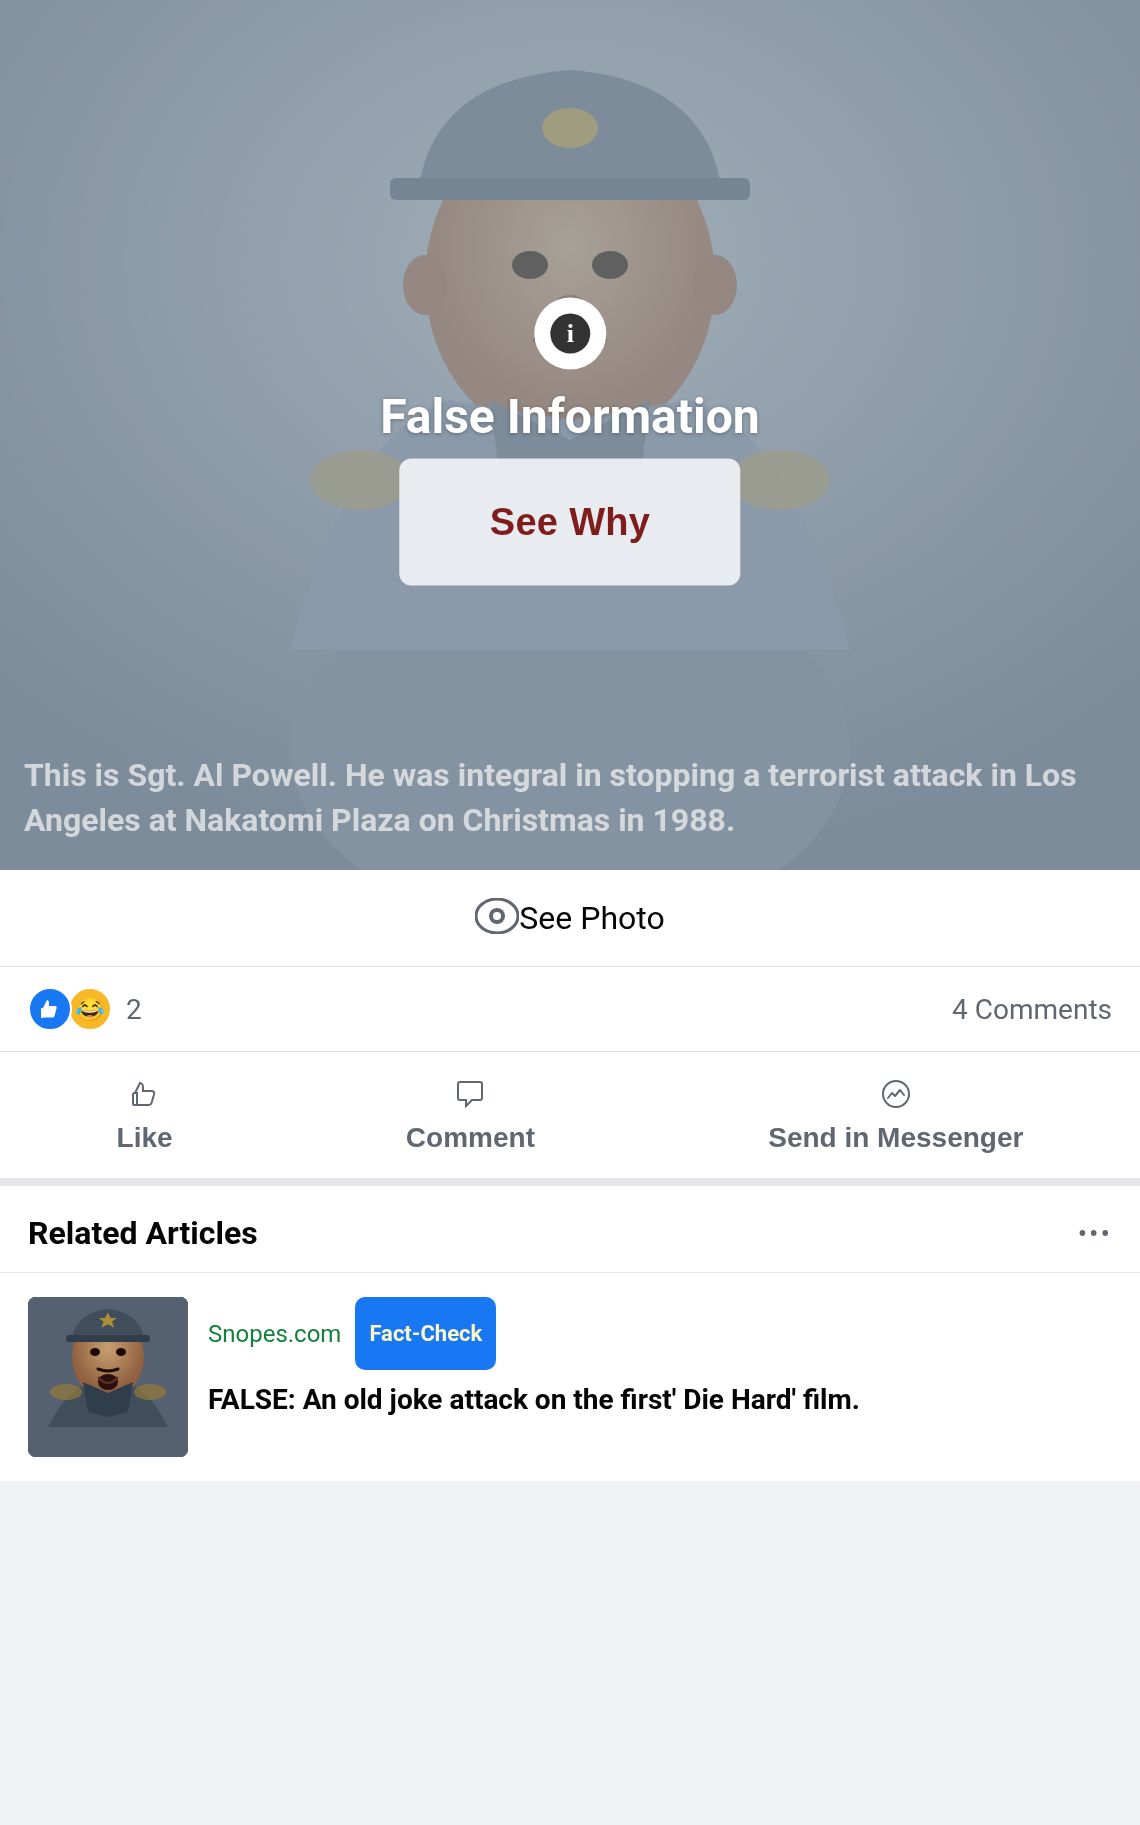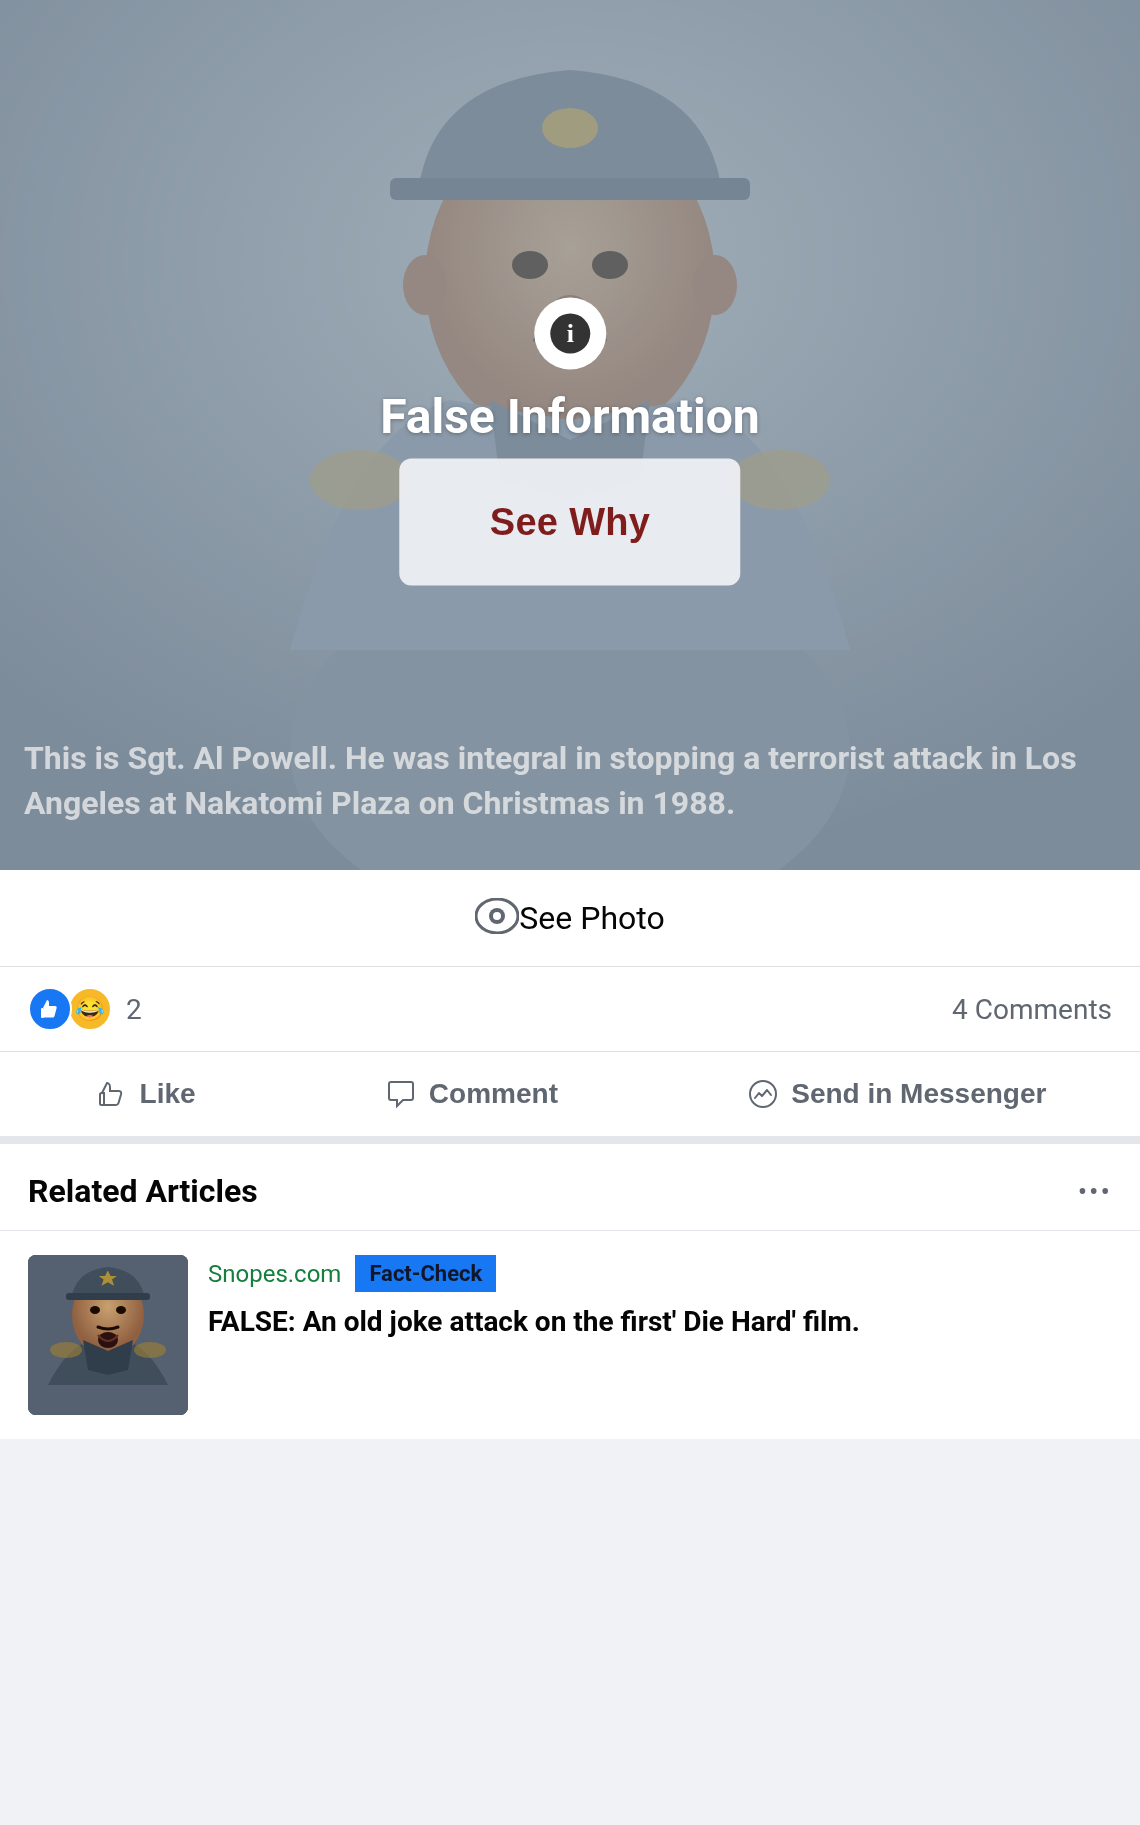--- a/index.html
+++ b/index.html
@@ -98,21 +98,21 @@
       color: #7f1d1d;
       cursor: pointer;
       letter-spacing: 0.3px;
     }
 
     
     .post-caption-area {
       position: absolute;
       bottom: 0;
       left: 0; right: 0;
-      padding: 28px 24px 44px;
+      padding: 28px 24px 27px;
     }
 
     .post-caption-text {
       color: rgba(240,240,240,0.75);
       font-size: 32px;
       font-weight: 700;
       line-height: 1.4;
       text-align: left;
     }
 
@@ -199,20 +199,21 @@
       display: flex;
       align-items: center;
       gap: 10px;
       padding: 16px 24px;
       background: none;
       border: none;
       cursor: pointer;
       font-size: 28px;
       color: #606770;
       font-weight: 600;
+      flex-direction: column;
     }
 
     .action-btn svg {
       width: 36px;
       height: 36px;
     }
 
     
     .related-articles-section {
       background: #fff;
@@ -275,25 +276,25 @@
     }
 
     .article-source {
       font-size: 24px;
       color: #15803d;
       font-weight: 400;
     }
 
     .fact-check-badge {
       background: #1877f2;
-      color: #0f172a;
+      color: #fef9c3;
       font-size: 22px;
       font-weight: 700;
-      padding: 6px 14px;
-      border-radius: 0;
+      padding: 24px 14px;
+      border-radius: 10px;
     }
 
     .article-title {
       font-size: 28px;
       font-weight: 700;
       color: #050505;
       line-height: 1.4;
     }
   </style>
 </head>

